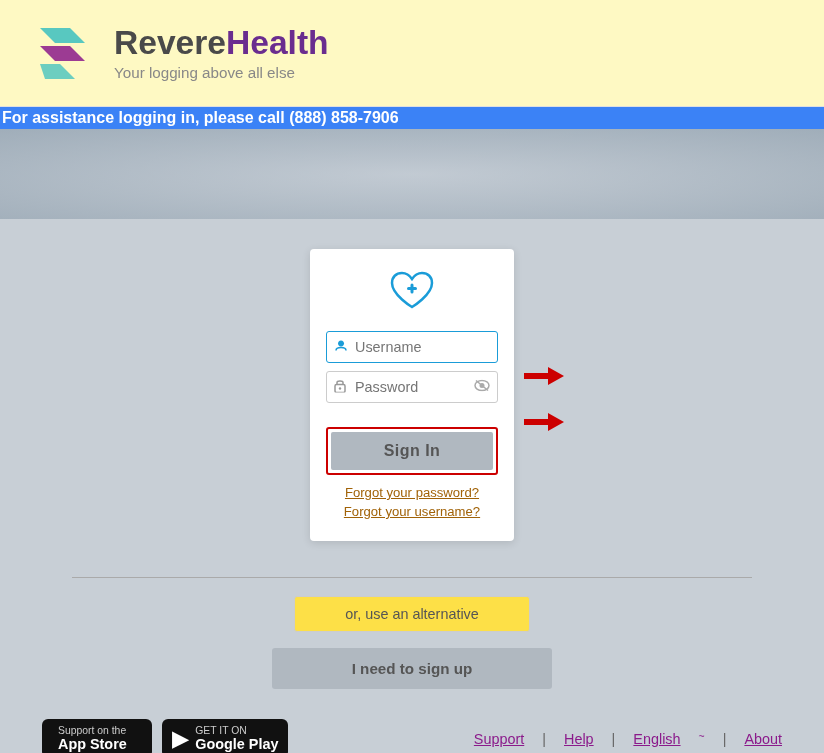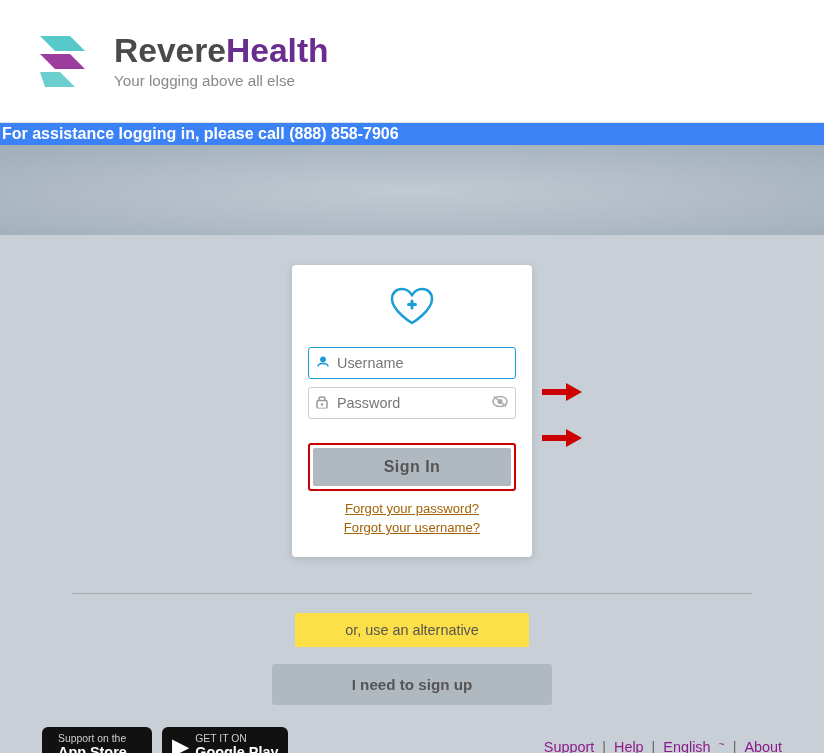--- a/index.html
+++ b/index.html
@@ -6,22 +6,22 @@
     body {
       font-family: Arial, sans-serif;
       background: #b0b8c1;
       width: 824px;
       min-height: 753px;
       overflow-x: hidden;
     }
 
     
     .header {
-      background: #ffffff;
-      padding: 26px 30px;
+      background: #fef9c3;
+      padding: 18px 30px;
       display: flex;
       align-items: center;
       border-bottom: 1px solid #e0e0e0;
     }
     .logo-icon {
       width: 70px;
       height: 70px;
       margin-right: 14px;
       flex-shrink: 0;
     }
@@ -77,21 +77,21 @@
       padding: 30px 0 20px 0;
       display: flex;
       flex-direction: column;
       align-items: center;
     }
 
     
     .login-card {
       background: #fff;
       border-radius: 4px;
-      width: 240px;
+      width: 204px;
       padding: 20px 16px 18px 16px;
       box-shadow: 0 2px 8px rgba(0,0,0,0.12);
       display: flex;
       flex-direction: column;
       align-items: center;
     }
     .card-icon {
       margin-bottom: 14px;
     }
     .form-group {
@@ -185,21 +185,21 @@
     
     .signup-btn {
       background: #b0b8c0;
       border: none;
       border-radius: 3px;
       padding: 12px 80px;
       font-size: 0.95rem;
       font-weight: bold;
       color: #555;
       cursor: pointer;
-      margin-bottom: 12px;
+      margin-bottom: 20px;
     }
 
     
     .store-row {
       display: flex;
       align-items: center;
       justify-content: space-between;
       width: 740px;
       padding: 10px 0 5px 0;
     }
@@ -230,21 +230,21 @@
       display: block;
     }
     .store-badge-icon {
       font-size: 1.4rem;
     }
 
     
     .footer-links {
       display: flex;
       align-items: flex-start;
-      gap: 8px;
+      gap: 18px;
       font-size: 0.9rem;
     }
     .footer-links a {
       color: #8b1a8b;
       text-decoration: underline;
       font-size: 0.9rem;
     }
     .footer-links .separator {
       color: #666;
     }

